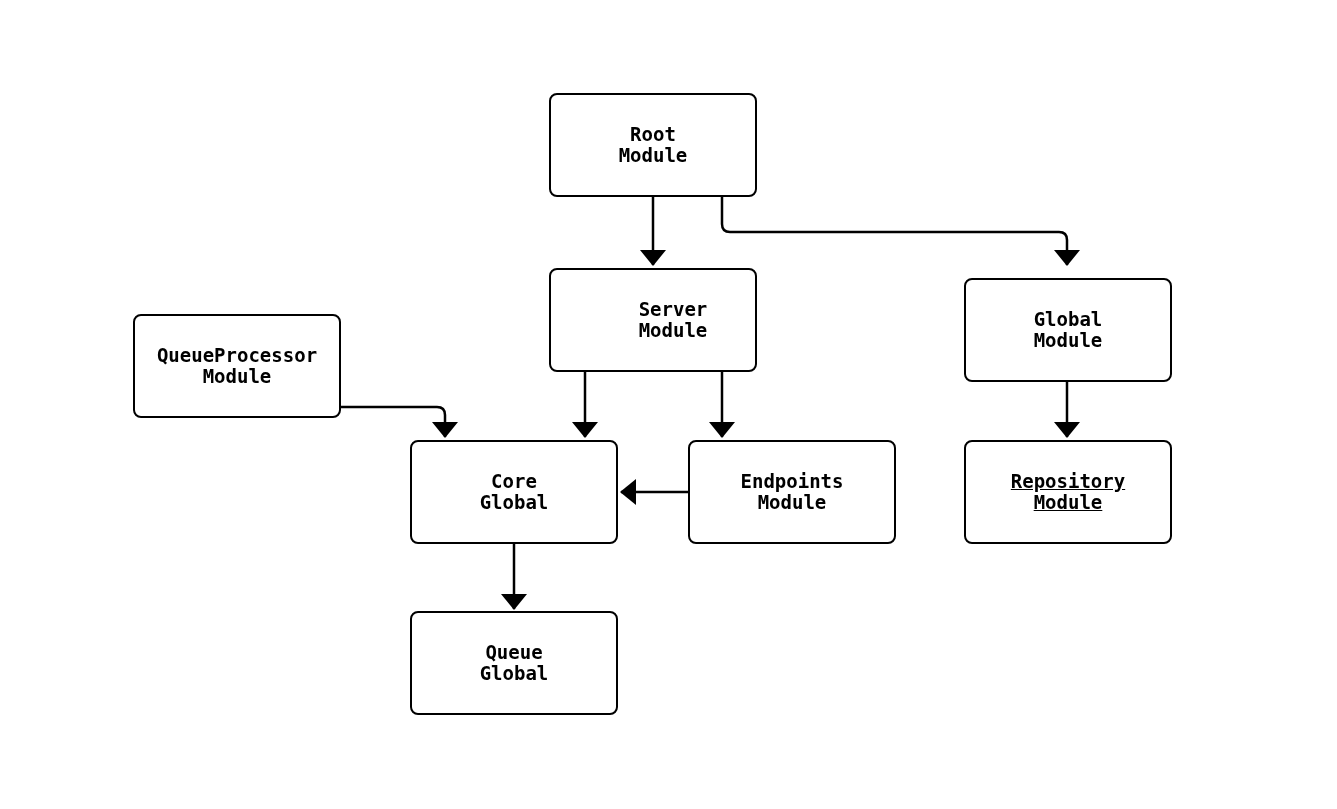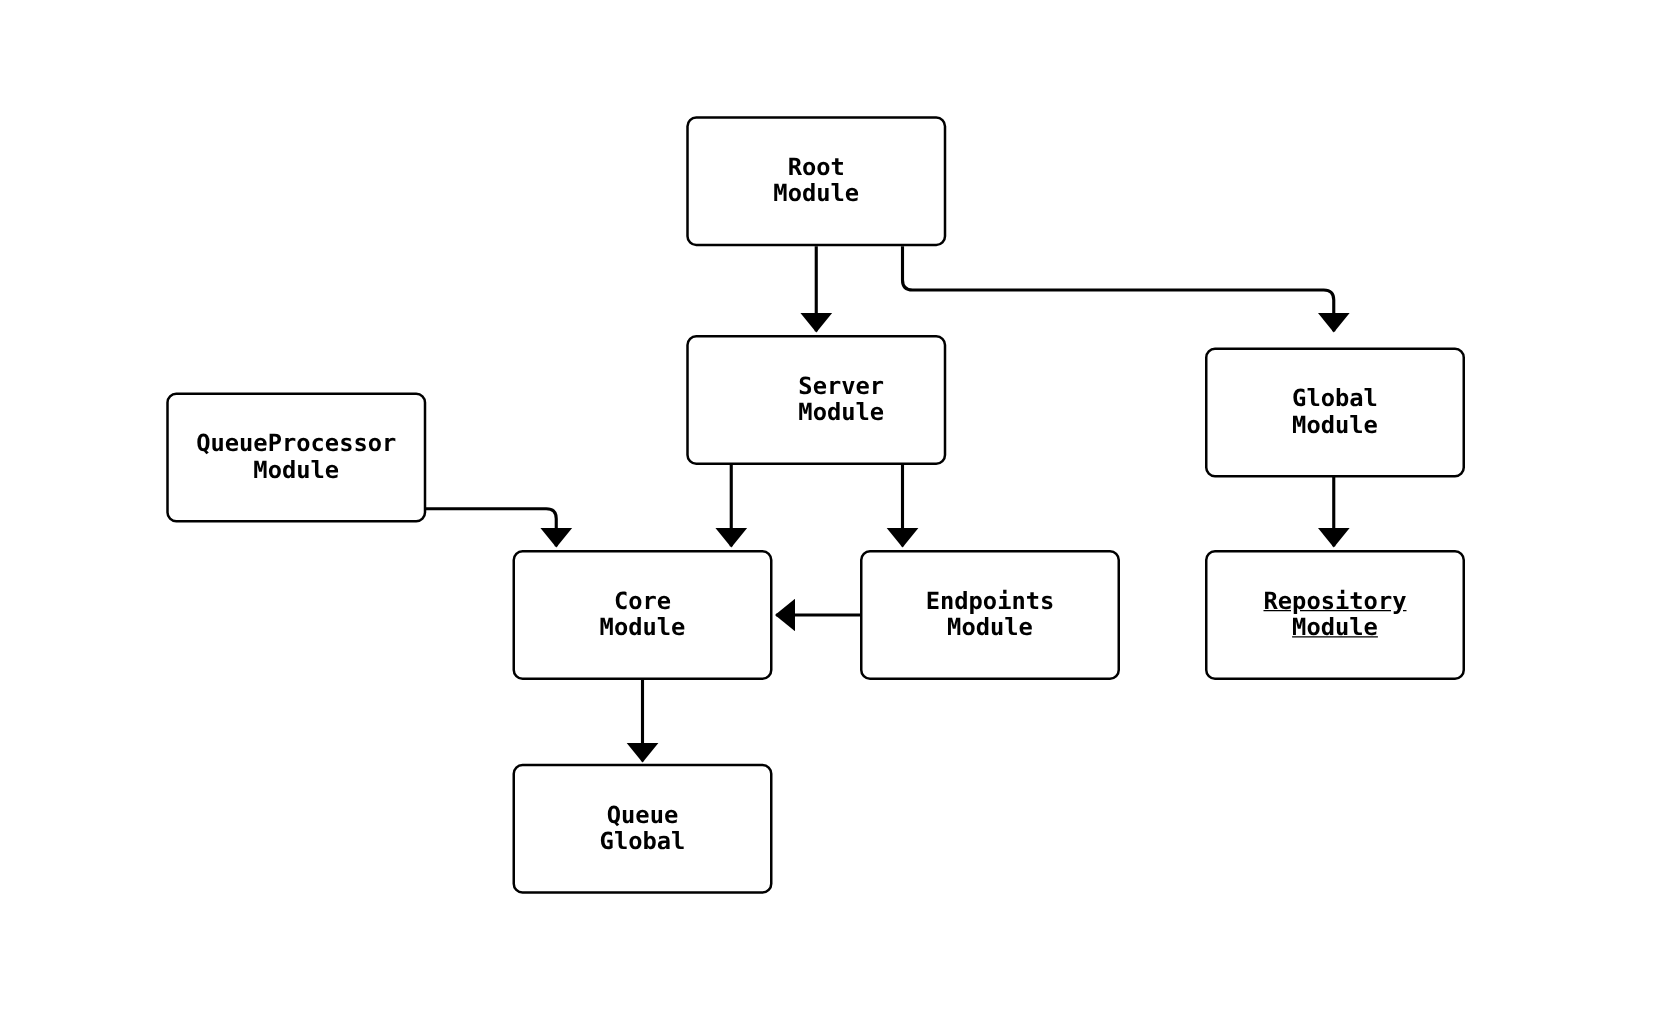--- a/index.html
+++ b/index.html
@@ -89,21 +89,21 @@
   <div class="node node-queueprocessor">QueueProcessor
 Module</div>
 
   <div class="node node-server">Server
 Module</div>
 
   <div class="node node-global">Global
 Module</div>
 
   <div class="node node-core">Core
-Module</div>
+Global</div>
 
   <div class="node node-endpoints">Endpoints
 Module</div>
 
   <div class="node node-repository">Repository
 Module</div>
 
   <div class="node node-queue">Queue
 Global</div>
 

